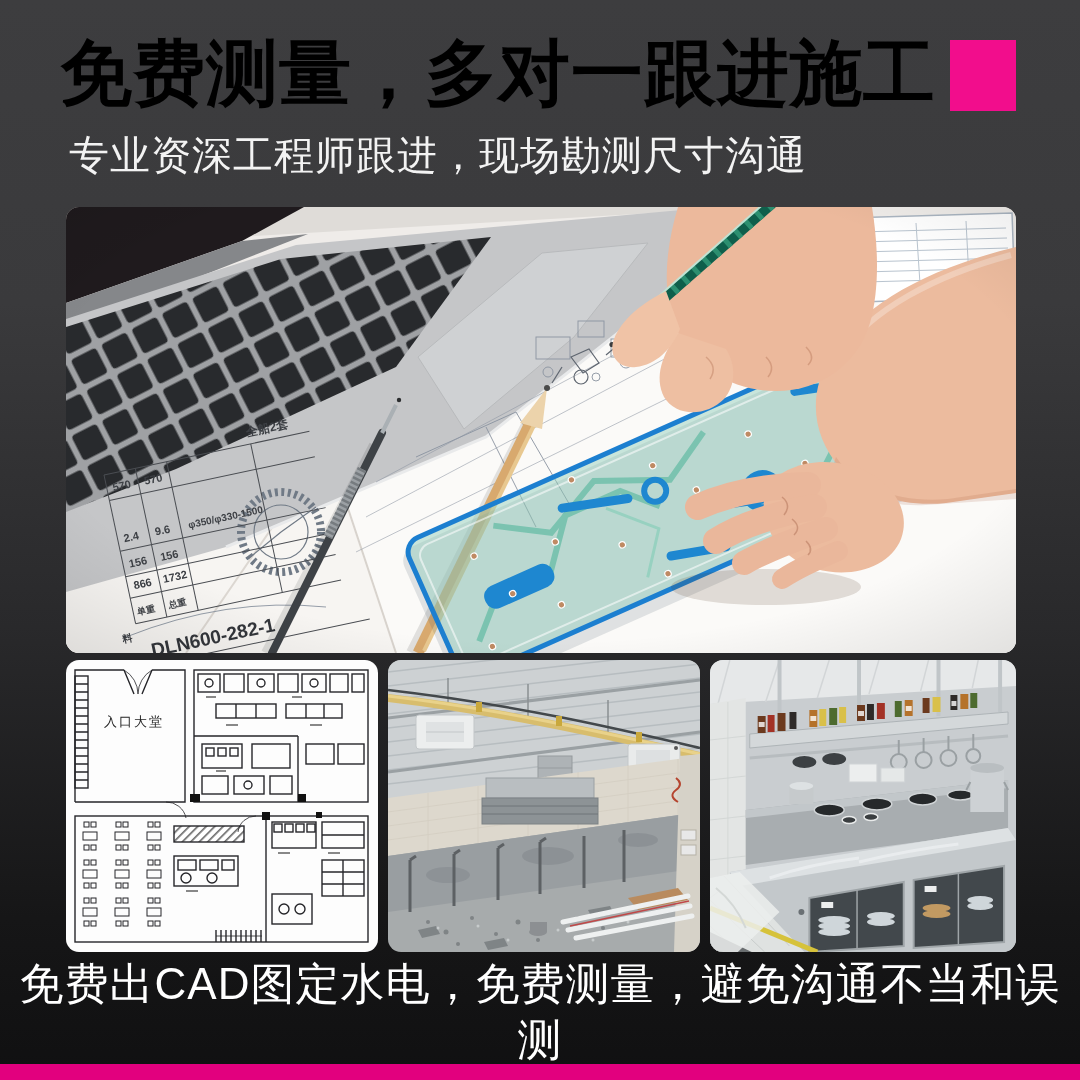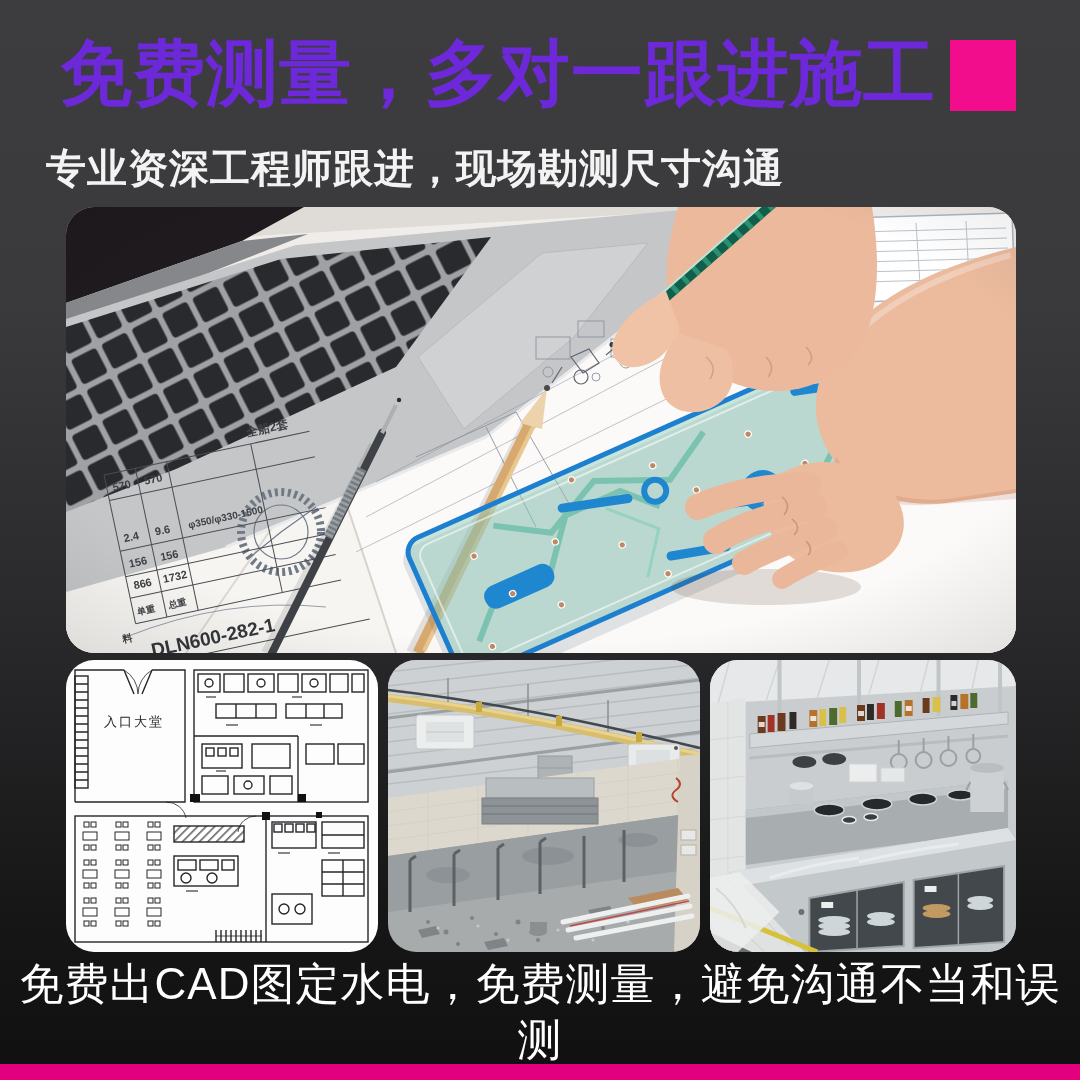--- a/index.html
+++ b/index.html
@@ -4,28 +4,28 @@
 <style>
   html,body{margin:0;padding:0}
   body{
     width:1080px;height:1080px;position:relative;overflow:hidden;
     background:linear-gradient(180deg,#3d3d3f 0%,#3a3a3c 28%,#29292b 58%,#161617 85%,#101011 100%);
     font-family:"Liberation Sans","DejaVu Sans",sans-serif;
   }
   .abs{position:absolute}
   .title{
     left:60px;top:26px;width:900px;
-    font-size:72px;font-weight:900;color:#6d28d9;letter-spacing:1px;white-space:nowrap;
+    font-size:72px;font-weight:900;color:#000000;letter-spacing:1px;white-space:nowrap;
   }
   .accent-square{left:950px;top:40px;width:66px;height:71px;background:#f20d8c}
   .subtitle{
-    left:46px;top:128px;width:900px;
-    font-size:40px;font-weight:700;color:#f3f3f3;letter-spacing:1px;white-space:nowrap;margin-top:13px;
+    left:69px;top:128px;width:900px;
+    font-size:40px;font-weight:400;color:#f3f3f3;letter-spacing:1px;white-space:nowrap;
   }
-  .photo{border-radius:28px;overflow:hidden;background:#202022}
+  .photo{border-radius:13px;overflow:hidden;background:#202022}
   .hero{left:66px;top:207px;width:950px;height:446px}
   .g1{left:66px;top:660px;width:312px;height:292px}
   .g2{left:388px;top:660px;width:312px;height:292px}
   .g3{left:710px;top:660px;width:306px;height:292px}
   .photo svg{display:block;width:100%;height:100%}
   .footer{
     left:0;top:956px;width:1080px;text-align:center;color:#ffffff;
     font-size:44px;line-height:56px;font-weight:500;letter-spacing:1px;
   }
   .bottom-bar{left:0;top:1064px;width:1080px;height:16px;background:#e2007e}

